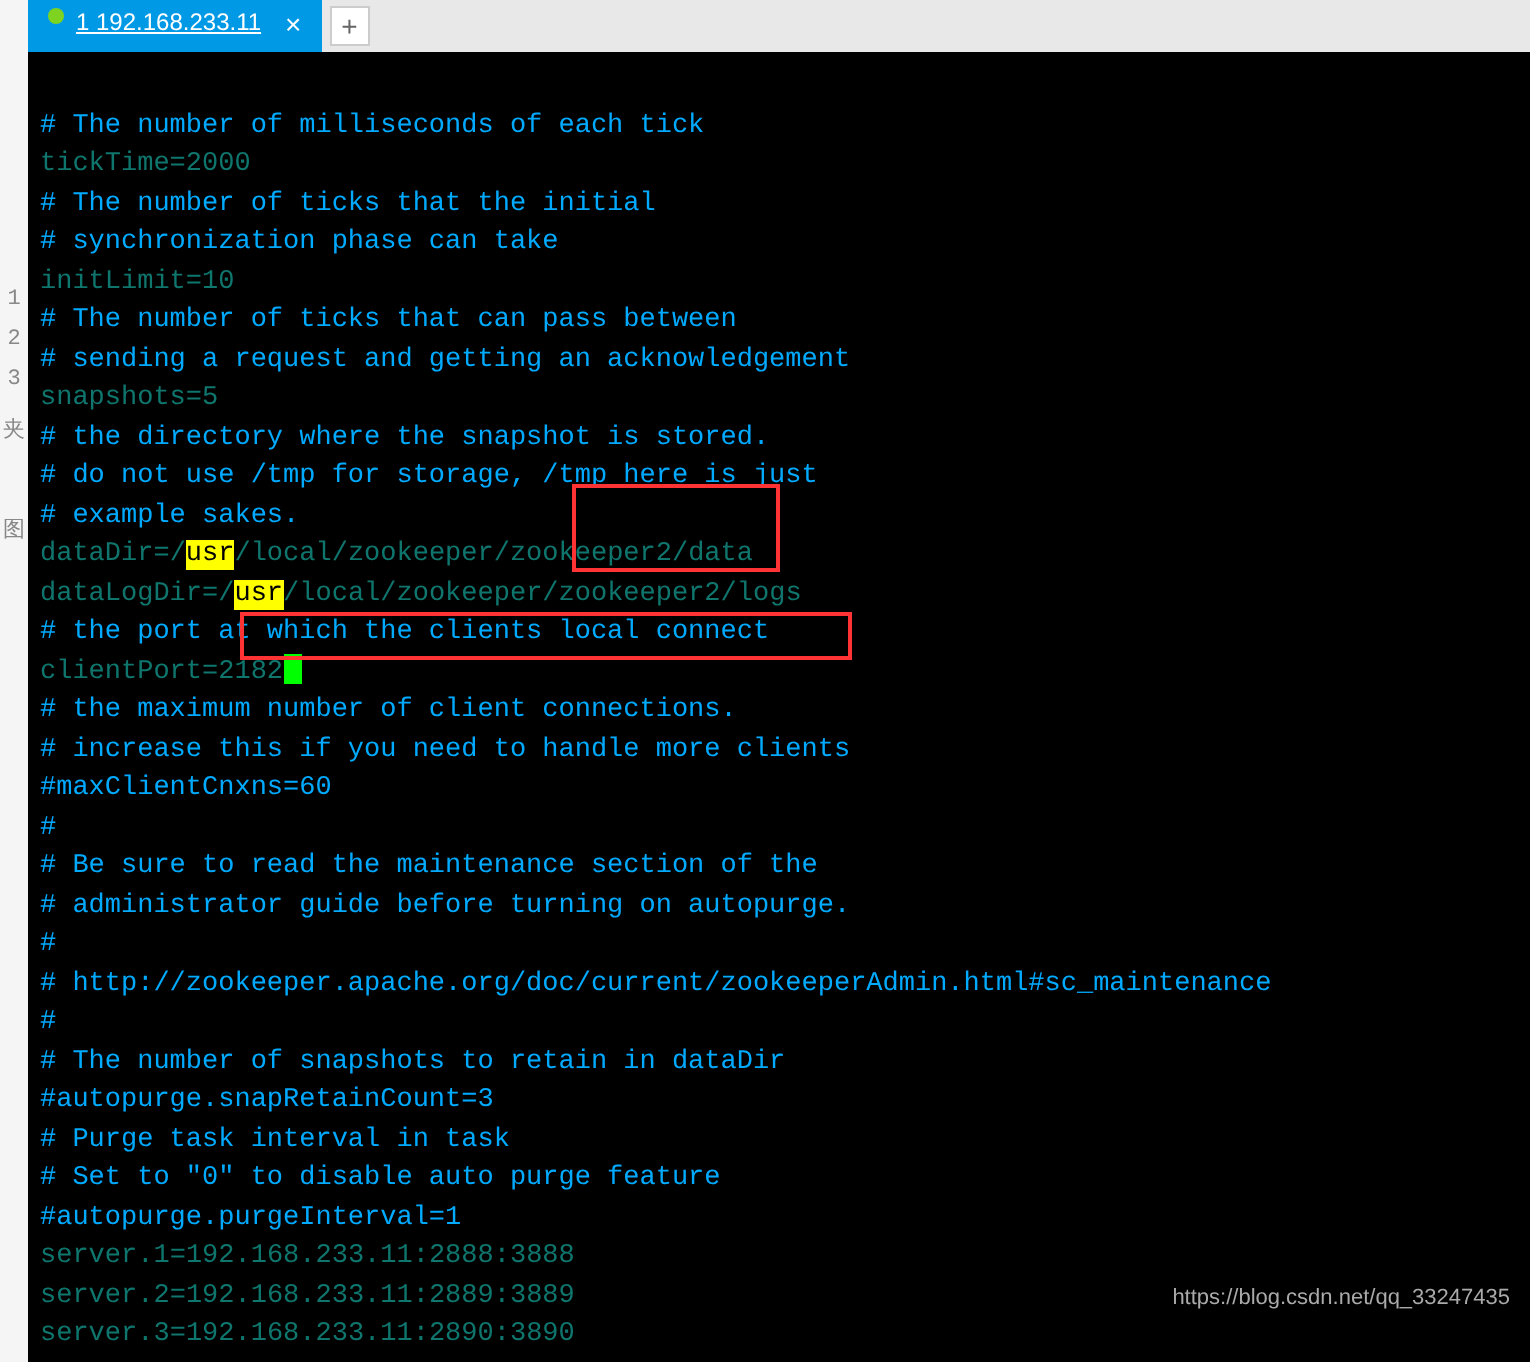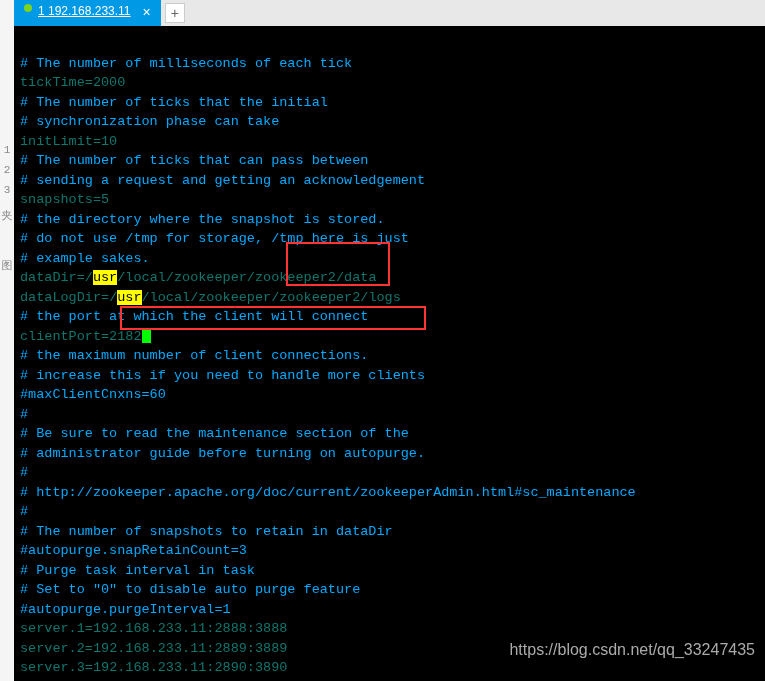--- a/index.html
+++ b/index.html
@@ -93,21 +93,21 @@
       border: 2px solid #ff3333;
       pointer-events: none;
     }
     .box1 { left: 272px; top: 216px; width: 104px; height: 44px; }
     .box2 { left: 106px; top: 280px; width: 306px; height: 24px; }
     .watermark {
       position: absolute;
       bottom: 22px;
       right: 10px;
       color: #aaa;
-      font-size: 16px;
+      font-size: 11px;
       font-family: Arial, sans-serif;
     }
     .tilde { color: #00aaff; }
   </style>
 </head>
 <body>
 
 <div class="left-gutter">
   <div>1</div>
   <div>2</div>
@@ -132,21 +132,21 @@
 <span class="comment"># synchronization phase can take</span>
 <span class="white">initLimit=</span><span class="red">10</span>
 <span class="comment"># The number of ticks that can pass between</span>
 <span class="comment"># sending a request and getting an acknowledgement</span>
 <span class="white">snapshots=</span><span class="red">5</span>
 <span class="comment"># the directory where the snapshot is stored.</span>
 <span class="comment"># do not use /tmp for storage, /tmp here is just</span>
 <span class="comment"># example sakes.</span>
 <span class="white">dataDir=</span><span class="red">/</span><span class="yellow-bg">usr</span><span class="red">/local/zookeeper/zookeeper2/data</span>
 <span class="white">dataLogDir=</span><span class="red">/</span><span class="yellow-bg">usr</span><span class="red">/local/zookeeper/zookeeper2/logs</span>
-<span class="comment"># the port at which the client will connect</span>
+<span class="comment"># the port at which the clients local connect</span>
 <span class="white">clientPort</span><span class="red">=2182</span><span class="cursor-block"></span>
 <span class="comment"># the maximum number of client connections.</span>
 <span class="comment"># increase this if you need to handle more clients</span>
 <span class="comment">#maxClientCnxns=60</span>
 <span class="comment">#</span>
 <span class="comment"># Be sure to read the maintenance section of the</span>
 <span class="comment"># administrator guide before turning on autopurge.</span>
 <span class="comment">#</span>
 <span class="comment"># http://zookeeper.apache.org/doc/current/zookeeperAdmin.html#sc_maintenance</span>
 <span class="comment">#</span>

